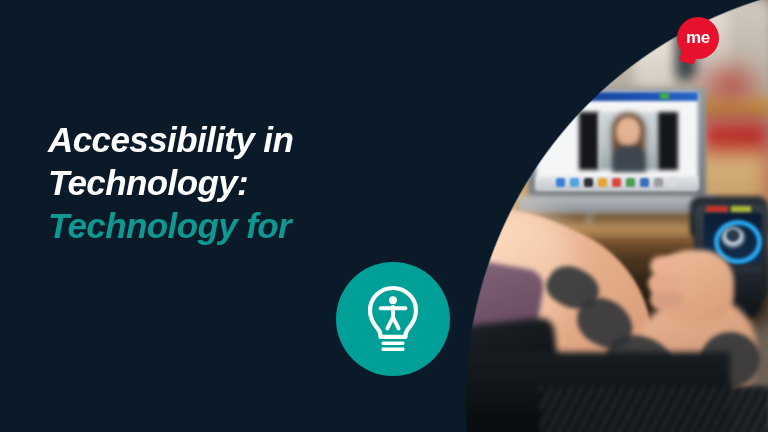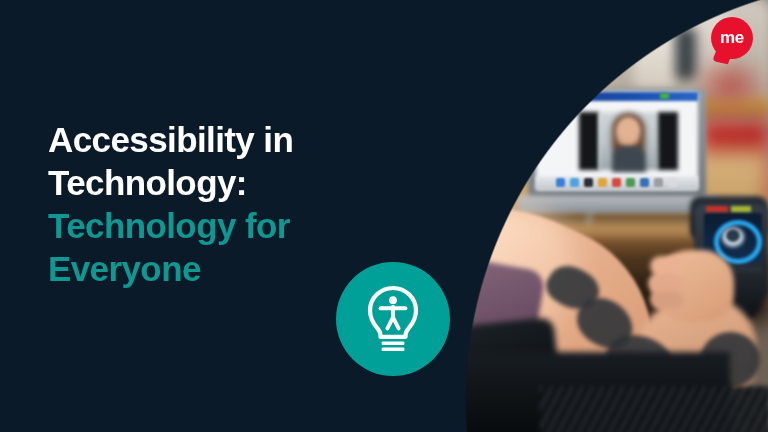--- a/index.html
+++ b/index.html
@@ -207,21 +207,21 @@
   .headline {
     position: absolute;
     left: 48px;
     top: 96px;
     width: 360px;
     font-size: 35px;
     line-height: 1.22;
     font-weight: 700;
     letter-spacing: -0.6px;
   }
-  .hl-line { display: block; white-space: nowrap; }
+  .hl-line { display: block; white-space: nowrap; font-style: italic; }
   .hl-white { color: #ffffff; }
   .hl-teal  { color: #0e9891; }
 
   
   .badge {
     position: absolute;
     left: 336px;
     top: 262px;
     width: 114px;
     height: 114px;
@@ -229,21 +229,21 @@
     background: #00a099;
     display: flex;
     align-items: center;
     justify-content: center;
   }
   .badge svg { display:block; }
 
   
   .logo {
     position: absolute;
-    left: 711px;
+    left: 677px;
     top: 17px;
     width: 42px;
     height: 42px;
     text-align: right;
   }
   .logo-bubble {
     position: absolute; inset: 0;
     background: #e8112d;
     border-radius: 50%;
   }
@@ -351,21 +351,20 @@
       <div class="ph-layer chair-b"></div>
       <div class="ph-layer chair-c"></div>
 
     </div>
   </div>
 
   <h1 class="headline">
     <span class="hl-line hl-white">Accessibility in</span>
     <span class="hl-line hl-white">Technology:</span>
     <span class="hl-line hl-teal">Technology for</span>
-    <span class="hl-line hl-teal">Everyone</span>
   </h1>
 
   <div class="badge">
     <span>
       <svg width="58" height="70" viewBox="0 0 58 70" fill="none" aria-hidden="true">
 
         <path d="M29 4 C16.3 4 6 14.1 6 26.6 c0 7.4 3.6 13.2 7.1 17.3 2.1 2.5 3.3 4.4 3.3 6.9 v2.0 h25.2 v-2.0 c0-2.5 1.2-4.4 3.3-6.9 3.5-4.1 7.1-9.9 7.1-17.3 C52 14.1 41.7 4 29 4 Z" stroke="#ffffff" stroke-width="4.2" stroke-linejoin="round" fill="none"></path>
 
         <circle cx="29" cy="16.2" r="3.9" fill="#ffffff"></circle>
 

